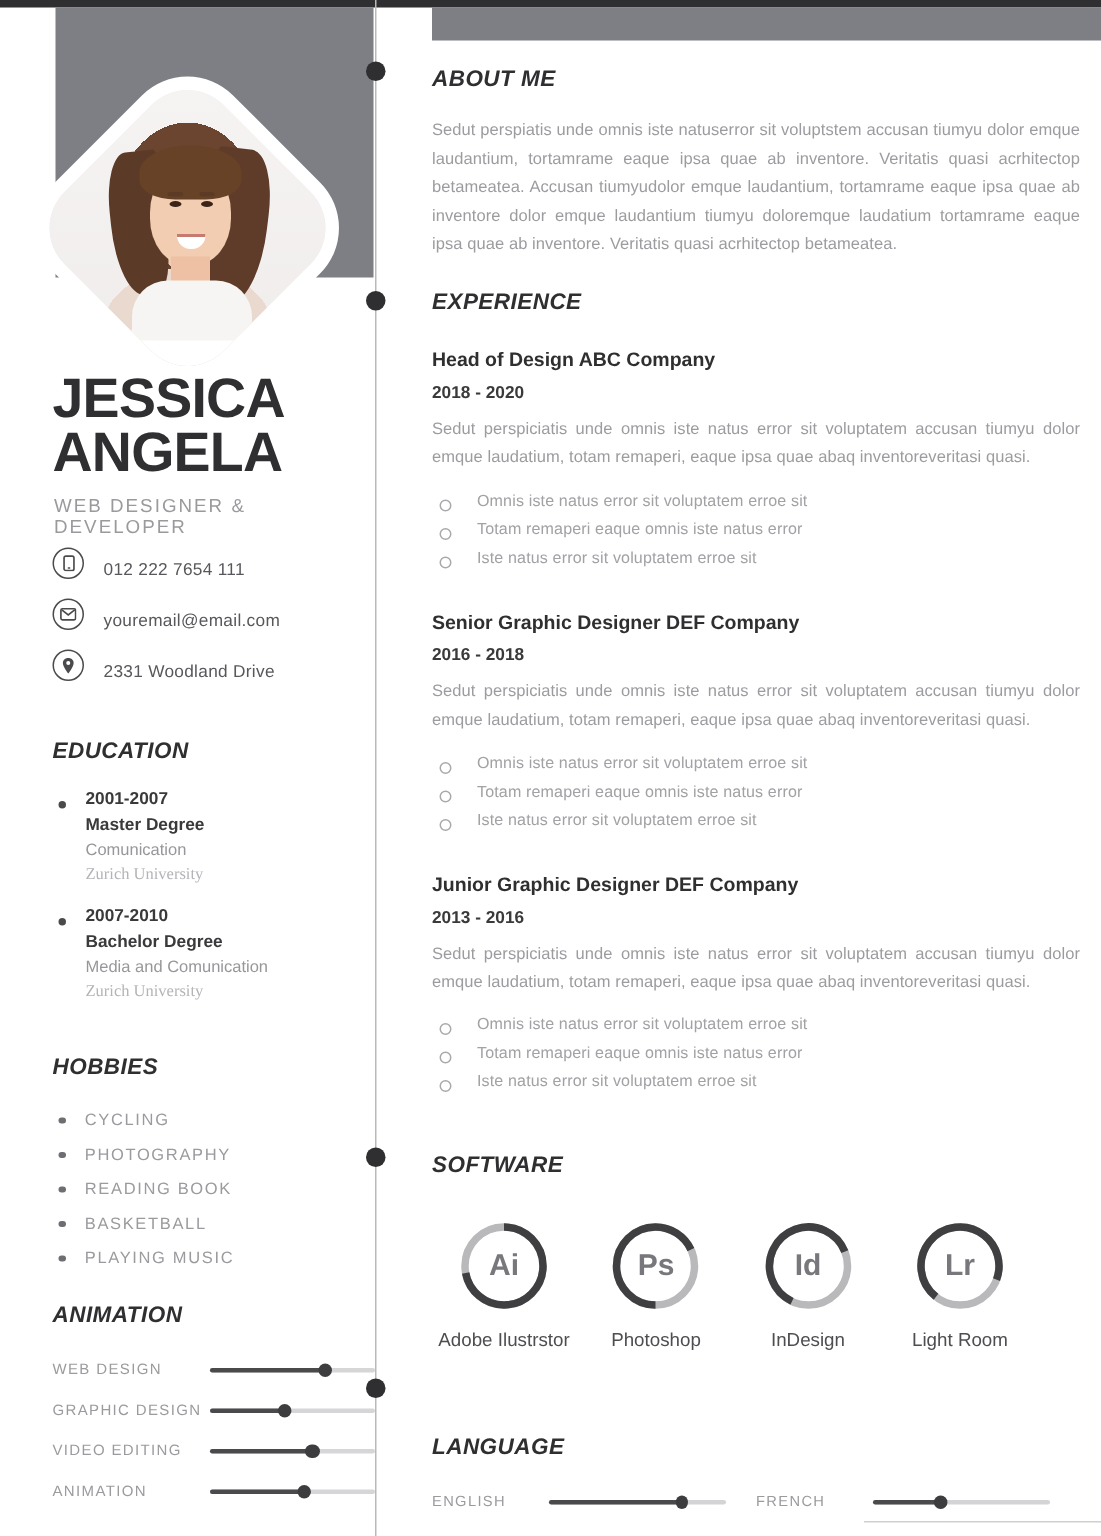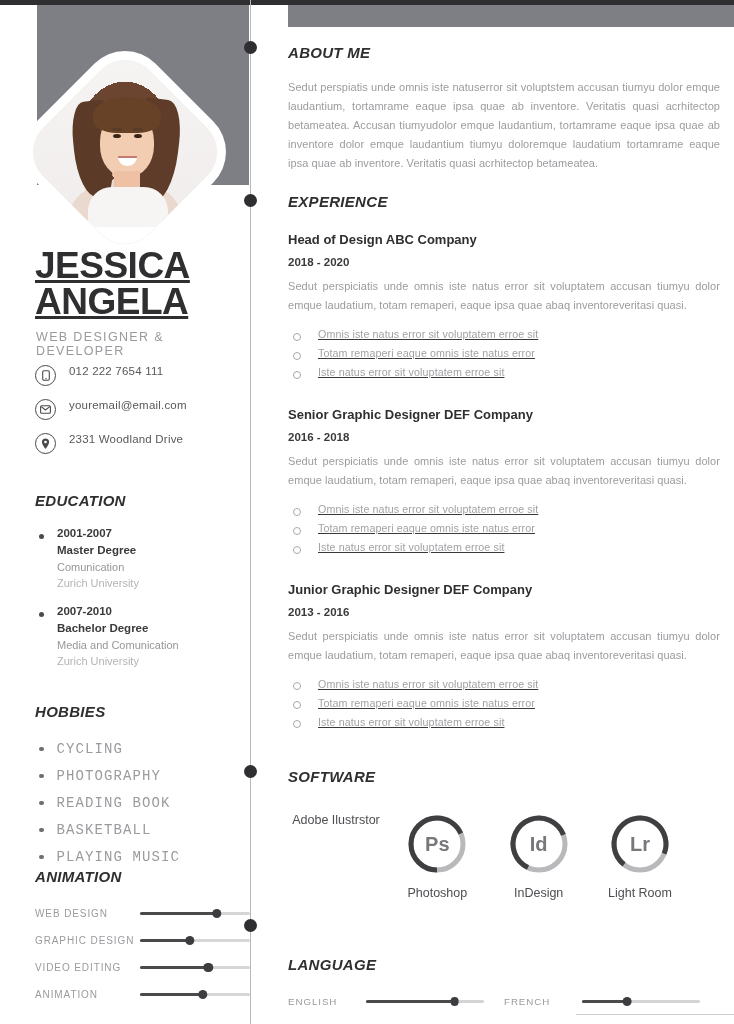--- a/index.html
+++ b/index.html
@@ -53,72 +53,71 @@
   .mouth{position:absolute;left:88px;top:99px;width:19px;height:8px;background:#ffffff;border-radius:0 0 9px 9px;border-top:2px solid #c67b70;}
   .neck{position:absolute;left:84px;top:114px;width:26px;height:22px;background:#eebf a2;}
   .neck{background:#eec0a4;}
   .shirt{position:absolute;left:58px;top:130px;width:80px;height:40px;background:#f7f5f3;border-radius:24px 24px 0 0;}
 
   
   .name{
     position:absolute;left:35px;top:248px;width:215px;
     font-size:37px;font-weight:bold;line-height:0.98;letter-spacing:-0.5px;
     color:#2f2f31;
-    text-decoration:underline;
   }
   .role{
     position:absolute;left:36px;top:330px;width:215px;
     font-size:12.5px;letter-spacing:1.35px;color:#9a9a9e;
   }
 
   .sec-title{
     font-size:15px;font-weight:bold;font-style:italic;color:#2f2f31;
     letter-spacing:0.3px;
   }
   .l-sec{position:absolute;left:35px;width:215px;}
 
   
-  .c-row{display:flex;align-items:flex-start;margin-bottom:13px;}
+  .c-row{display:flex;align-items:flex-end;margin-bottom:13px;}
   .c-ico{width:19px;height:19px;border:1.3px solid #4a4a4c;border-radius:50%;
     display:flex;align-items:center;justify-content:center;flex:0 0 auto;margin-right:13px;}
   .c-txt{font-size:11.5px;color:#58585c;letter-spacing:0.2px;}
 
   
   .edu-item{display:flex;margin-bottom:16px;}
   .edu-dot{width:5px;height:5px;border-radius:50%;background:#4a4a4c;margin:7px 13px 0 4px;flex:0 0 auto;}
   .edu-year{font-size:11.5px;font-weight:bold;color:#3a3a3c;margin-bottom:5px;}
   .edu-deg{font-size:11.5px;font-weight:bold;color:#3a3a3c;margin-bottom:5px;}
   .edu-fld{font-size:11px;color:#97979b;margin-bottom:4px;}
-  .edu-uni{font-size:11px;color:#b4b4b8;}
+  .edu-uni{font-size:11px;color:#b4b4b8;font-family:Liberation Serif, serif;}
 
   
   .h-row{display:flex;align-items:center;margin-bottom:11px;}
   .h-dot{width:4.5px;height:4.5px;border-radius:50%;background:#6e6e72;margin:0 13px 0 4px;flex:0 0 auto;}
-  .h-txt{font-size:14px;color:#9b9b9f;letter-spacing:1.1px;font-family:Liberation Mono, monospace;}
+  .h-txt{font-size:11px;color:#9b9b9f;letter-spacing:1.1px;}
 
   
   .k-row{display:flex;align-items:center;margin-bottom:16px;}
   .k-lab{font-size:10px;color:#9b9b9f;letter-spacing:0.9px;width:105px;flex:0 0 auto;}
   .k-track{position:relative;height:3px;background:#d6d6d8;border-radius:2px;flex:1 1 auto;}
   .k-fill{position:absolute;left:0;top:0;height:3px;background:#4a4a4c;border-radius:2px;}
   .k-knob{position:absolute;top:-3.2px;width:9.4px;height:9.4px;border-radius:50%;background:#3d3d40;transform:translateX(-50%);}
 
   
   .timeline{position:absolute;left:250px;top:0;width:1px;height:1024px;background:#b9b9bc;}
   .tl-dot{position:absolute;left:244px;width:13px;height:13px;border-radius:50%;background:#2f2f31;}
 
   
   .right-col{position:absolute;left:288px;top:0;width:446px;height:872px;}
   .r-sec{position:absolute;left:0;width:432px;}
   .r-body{
     font-size:11px;line-height:1.72;color:#9c9ca0;text-align:justify;letter-spacing:0.05px;
   }
   .job-title{font-size:13px;font-weight:bold;color:#2f2f31;margin-bottom:9px;}
   .job-date{font-size:11.5px;font-weight:bold;color:#3a3a3c;margin-bottom:9px;}
-  .b-row{display:flex;align-items:center;margin-bottom:6px;text-decoration:underline;}
+  .b-row{display:flex;align-items:flex-start;margin-bottom:6px;}
   .b-ring{width:6px;height:6px;border:1.1px solid #a9a9ad;border-radius:50%;margin:5px 17px 0 5px;flex:0 0 auto;}
   .b-txt{font-size:10.7px;color:#a2a2a6;letter-spacing:0.1px;}
 
   
   .sw-grid{display:flex;justify-content:space-between;width:400px;}
   .sw-item{width:96px;text-align:center;}
   .sw-ring{width:62px;height:62px;margin:0 auto 11px;position:relative;}
   .sw-ring svg{display:block;}
   .sw-abbr{
     position:absolute;left:0;top:0;width:62px;height:62px;
@@ -358,20 +357,27 @@
           <div class="b-txt">Iste natus error sit voluptatem erroe sit</div>
         </div>
       </div>
     </div>
 
     <div class="r-sec" style="top:768px;">
       <div class="sec-title" style="margin-bottom:28px;">SOFTWARE</div>
       <div class="sw-grid">
 
         <div class="sw-item">
+          <div class="sw-ring">
+            <svg width="62" height="62" viewBox="0 0 62 62">
+              <circle cx="31" cy="31" r="26" fill="none" stroke="#b9b9bc" stroke-width="5"></circle>
+              <circle class="ring-arc" cx="31" cy="31" r="26" fill="none" stroke="#3f3f42" stroke-width="5" stroke-linecap="butt" transform="rotate(-90 31 31)" stroke-dasharray="117.62122895040186 163.36281798666926"></circle>
+            </svg>
+            <div class="sw-abbr">Ai</div>
+          </div>
           <div class="sw-name">Adobe Ilustrstor</div>
         </div>
 
         <div class="sw-item">
           <div class="sw-ring">
             <svg width="62" height="62" viewBox="0 0 62 62">
               <circle cx="31" cy="31" r="26" fill="none" stroke="#b9b9bc" stroke-width="5"></circle>
               <circle class="ring-arc" cx="31" cy="31" r="26" fill="none" stroke="#3f3f42" stroke-width="5" stroke-linecap="butt" transform="rotate(90 31 31)" stroke-dasharray="111.0867162309351 163.36281798666926"></circle>
             </svg>
             <div class="sw-abbr">Ps</div>

